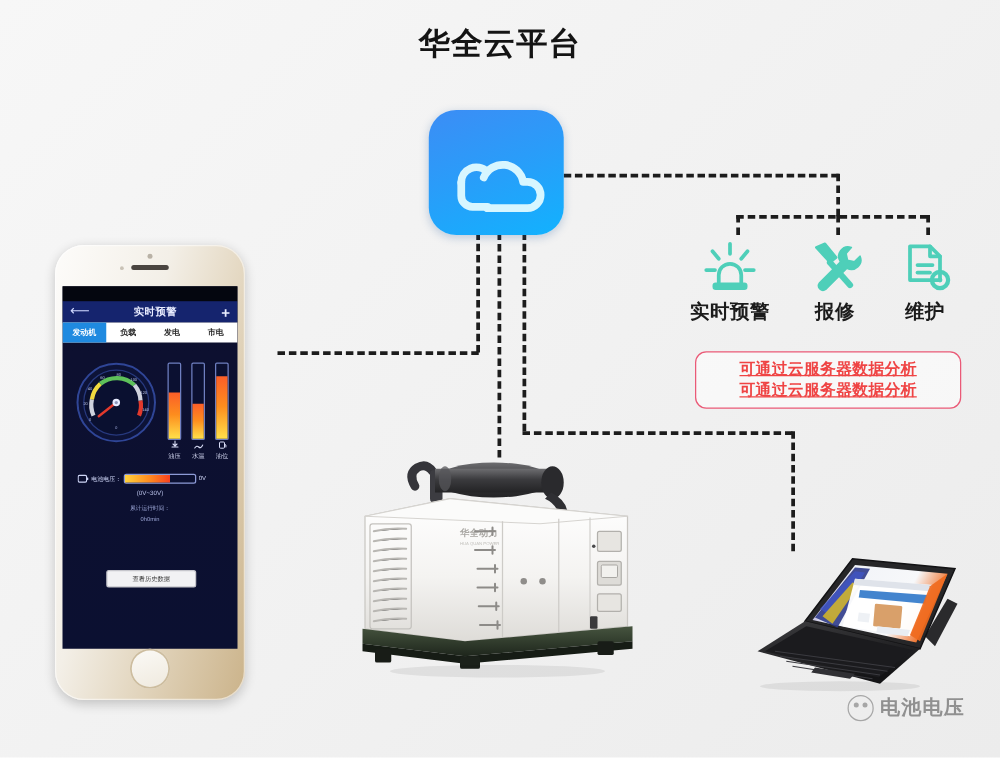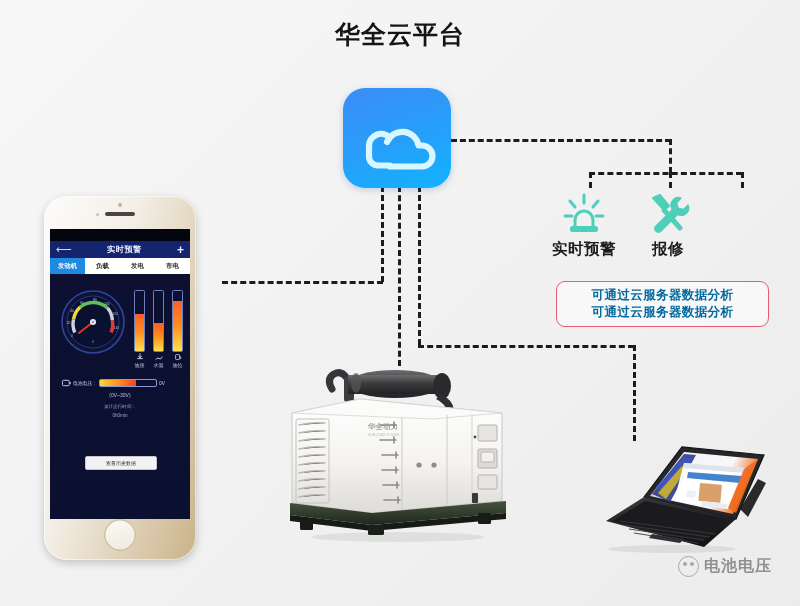--- a/index.html
+++ b/index.html
@@ -39,21 +39,21 @@
   .svc-2{left:632px;top:188px;}
   .svc-3{left:704px;top:188px;}
 
   
   .note-box{
     position:absolute;left:556px;top:281px;width:211px;height:44px;
     border:1.4px solid #ea5a77;border-radius:9px;background:rgba(255,255,255,.55);
     display:flex;flex-direction:column;align-items:center;justify-content:center;
     line-height:1.32;
   }
-  .note-box span{font-size:12.6px;font-weight:bold;color:#0369a1;white-space:nowrap;letter-spacing:.3px;}
+  .note-box span{font-size:12.6px;font-weight:bold;color:#ef4444;white-space:nowrap;letter-spacing:.3px;text-decoration:underline;}
 
   
   .phone{
     position:absolute;left:44px;top:196px;width:152px;height:364px;
     border-radius:23px;
     background:linear-gradient(105deg,#fdfcfa 0%,#f3efe7 38%,#e4d8c2 62%,#cbb38a 100%);
     box-shadow:0 3px 9px rgba(0,0,0,.20), inset 0 0 0 1px rgba(255,255,255,.55);
   }
   .phone-top{position:absolute;left:0;top:0;width:152px;height:33px;}
   .cam{position:absolute;left:74px;top:7px;width:4px;height:4px;border-radius:50%;background:#b9b2a6;}
@@ -173,20 +173,35 @@
         <g stroke="#4ecfb9" fill="#4ecfb9">
           <path d="M8 6 l7 -3 l9 11 l-5 4 z" stroke-width="2" stroke-linejoin="round"></path>
           <path d="M19 18 l16 18" stroke-width="5" stroke-linecap="round" fill="none"></path>
           <path d="M36 6 a7.5 7.5 0 0 0 -8.5 11.5 l-17 17 a3.6 3.6 0 0 0 5 5 l17 -17 A7.5 7.5 0 0 0 43 13 l-4.5 4.5 l-5.5 -1.2 l-1.2 -5.5 z" stroke-width="1.4" stroke-linejoin="round"></path>
         </g>
       </svg>
     </div>
     <div class="lbl">报修</div>
   </div>
 
+  <div class="svc svc-3">
+    <div class="glyph">
+      <svg width="46" height="44" viewBox="0 0 46 44">
+        <g fill="none" stroke="#4ecfb9" stroke-width="3" stroke-linejoin="round" stroke-linecap="round">
+          <path d="M11 5 h16 l8 8 v19 h-24 z"></path>
+          <path d="M27 5 v8 h8"></path>
+          <line x1="17" y1="20" x2="29" y2="20"></line>
+          <line x1="17" y1="26" x2="27" y2="26"></line>
+        </g>
+        <circle cx="35" cy="32" r="6.5" fill="none" stroke="#4ecfb9" stroke-width="3.4"></circle>
+        <circle cx="35" cy="32" r="1.9" fill="#4ecfb9"></circle>
+      </svg>
+    </div>
+    <div class="lbl">维护</div>
+  </div>
 
   <div class="note-box">
     <span>可通过云服务器数据分析</span>
     <span>可通过云服务器数据分析</span>
   </div>
 
   <div class="phone">
     <div class="phone-top">
       <div class="cam"></div>
       <div class="prox"></div>

